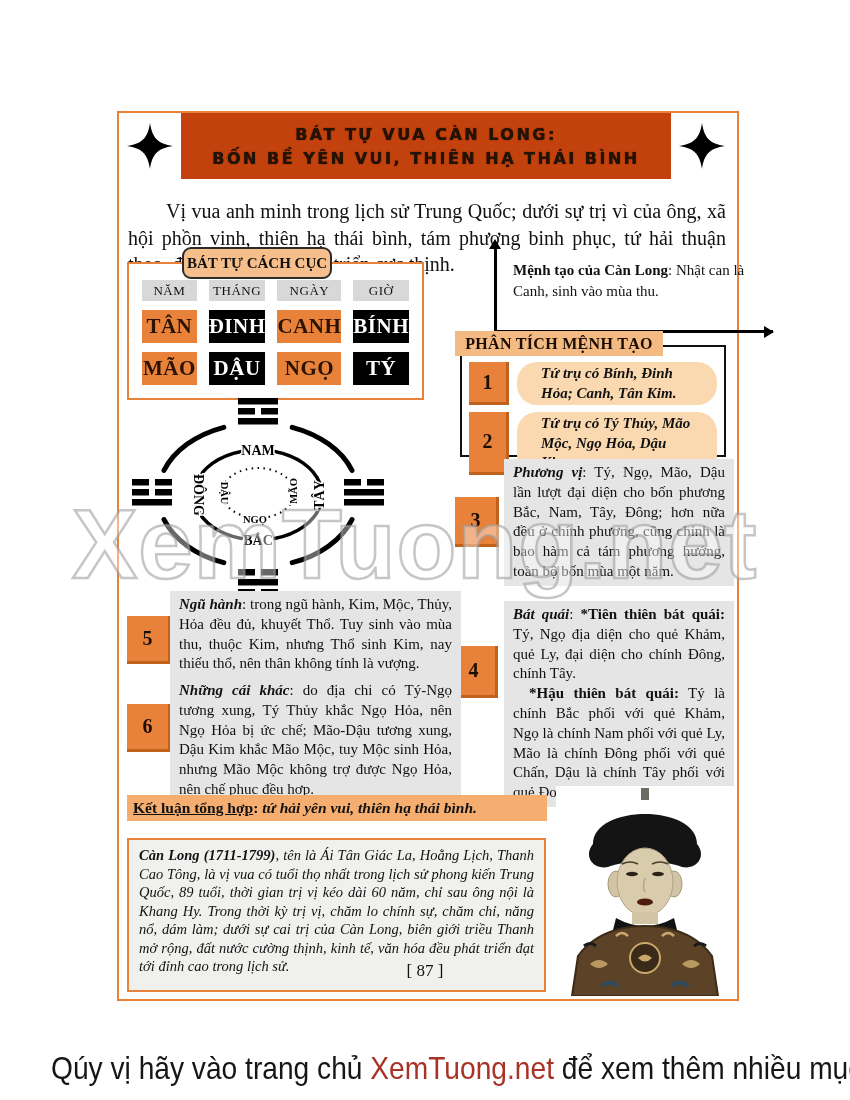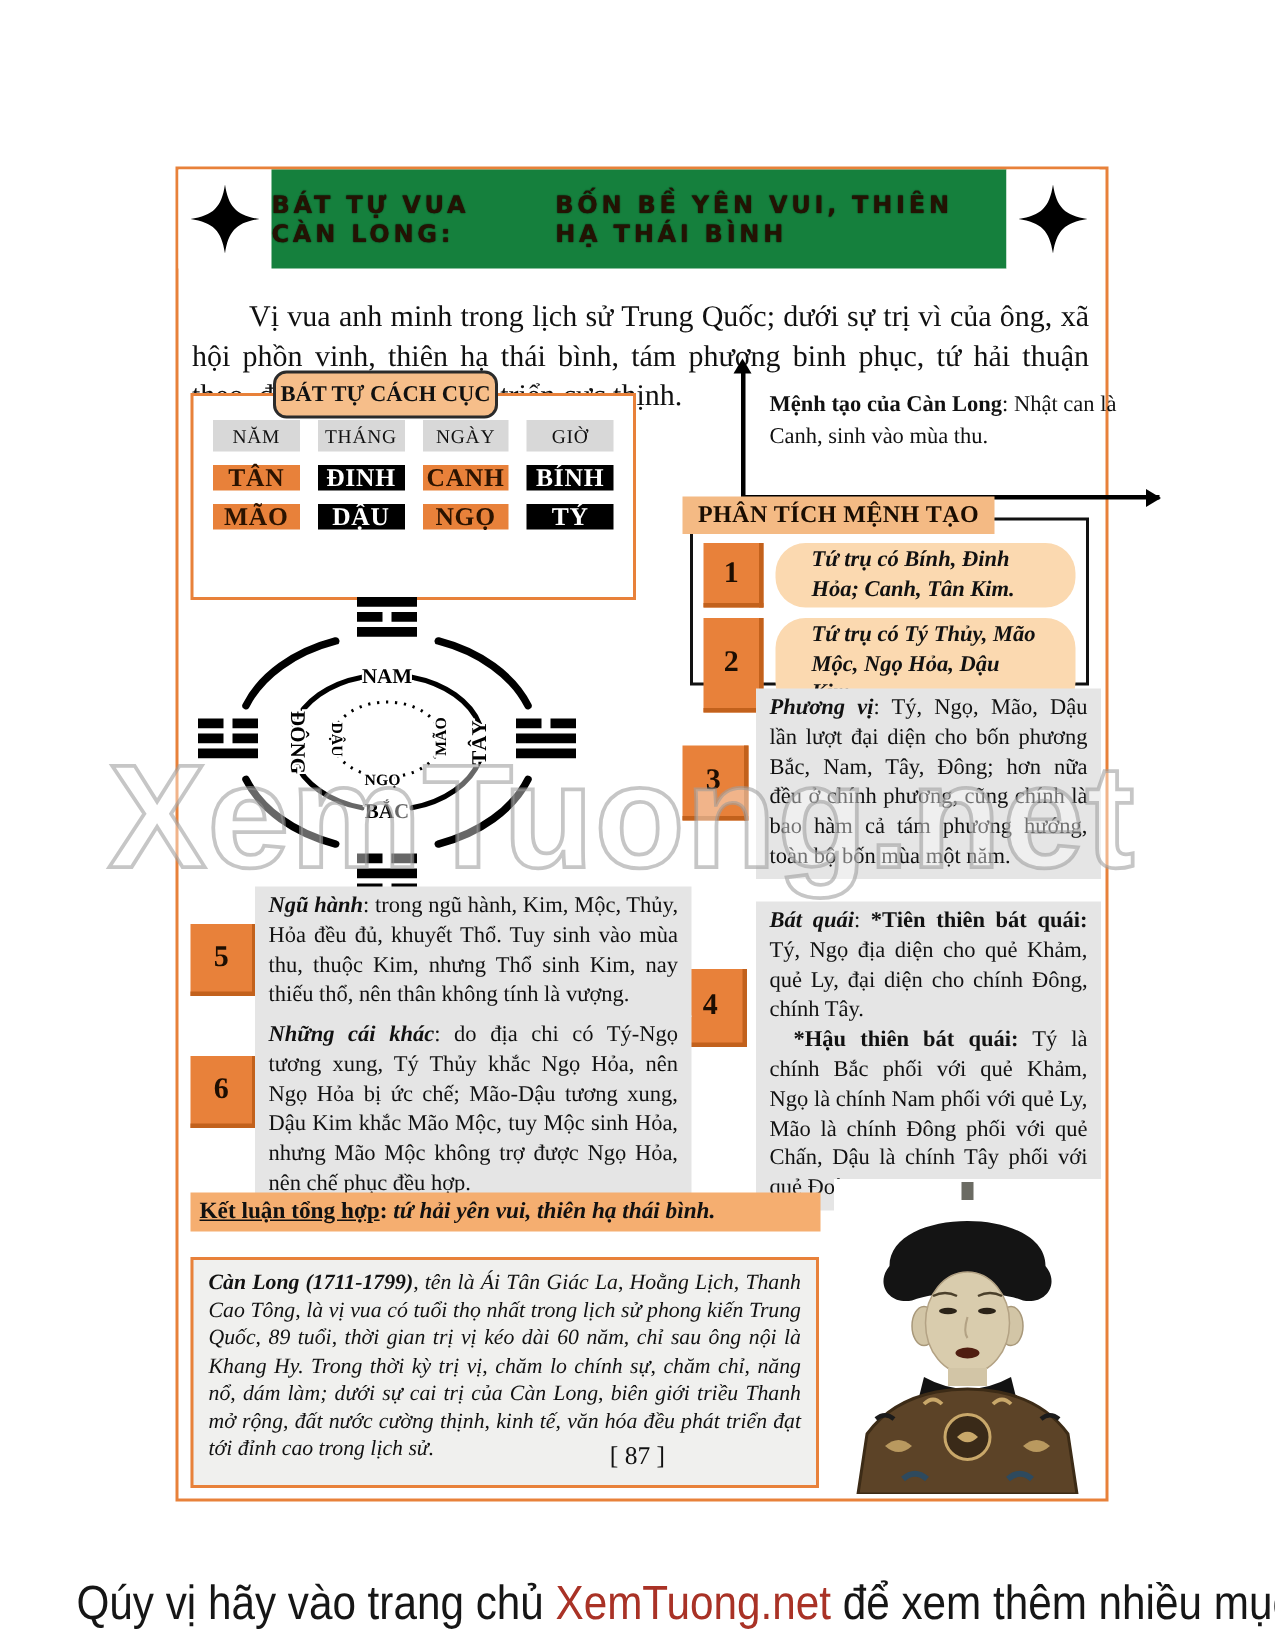--- a/index.html
+++ b/index.html
@@ -5,38 +5,38 @@
   html,body{margin:0;padding:0;background:#fff;}
   .page{position:relative;width:850px;height:1100px;background:#fff;overflow:hidden;
         font-family:"Liberation Serif","DejaVu Serif",serif;color:#111;}
 
   .outer-box{position:absolute;left:117px;top:111px;width:618px;height:886px;
              border:2px solid #E8813A;background:#fff;}
 
   
   .header{position:absolute;left:119px;top:113px;width:614px;height:66px;display:flex;}
   .corner{width:62px;height:66px;background:#fff;display:flex;align-items:center;justify-content:center;}
-  .banner{flex:1;background:#15803d;display:flex;flex-direction:row;align-items:center;justify-content:center;gap:5px;}
+  .banner{flex:1;background:#c2410c;display:flex;flex-direction:column;align-items:center;justify-content:center;gap:5px;}
   .title-line{font-family:"DejaVu Sans",sans-serif;font-weight:bold;font-size:16px;
               letter-spacing:2.5px;color:#241303;text-shadow:0 0 1px #000;}
 
   
   .intro{position:absolute;left:128px;top:198px;width:598px;font-size:20px;line-height:1.33;
          text-align:justify;text-indent:38px;}
 
   
   .bt-pill{position:absolute;left:182px;top:247px;width:146px;height:28px;background:#F6BE8A;
            border:2px solid #2b2b2b;border-radius:9px;display:flex;align-items:center;justify-content:center;
            font-weight:bold;font-size:15px;z-index:3;}
   .bt-box{position:absolute;left:127px;top:262px;width:293px;height:134px;border:2px solid #E8813A;background:#fff;}
   .bt-grid{display:grid;grid-template-columns:repeat(4,1fr);gap:9px 12px;padding:16px 13px 10px 13px;}
   .bt-h{background:#D8D8D8;height:21px;display:flex;align-items:center;justify-content:center;
         font-size:13px;letter-spacing:.5px;}
-  .bt-c{height:17px;display:flex;align-items:center;justify-content:center;font-weight:bold;
-        font-size:17px;letter-spacing:.5px;}
+  .bt-c{height:33px;display:flex;align-items:center;justify-content:center;font-weight:bold;
+        font-size:21px;letter-spacing:.5px;}
   .bt-c.or{background:#E8813A;color:#2b1300;}
   .bt-c.bk{background:#000;color:#fff;}
 
   
   .axes{position:absolute;left:458px;top:248px;width:276px;height:82px;
         border-left:3px solid #000;border-bottom:3px solid #000;margin-left:36px;}
   .arrow-up{position:absolute;left:-8px;top:-9px;width:0;height:0;
             border-left:6px solid transparent;border-right:6px solid transparent;border-bottom:10px solid #000;}
   .arrow-right{position:absolute;right:-1px;bottom:-8px;width:0;height:0;
             border-top:6px solid transparent;border-bottom:6px solid transparent;border-left:10px solid #000;}

